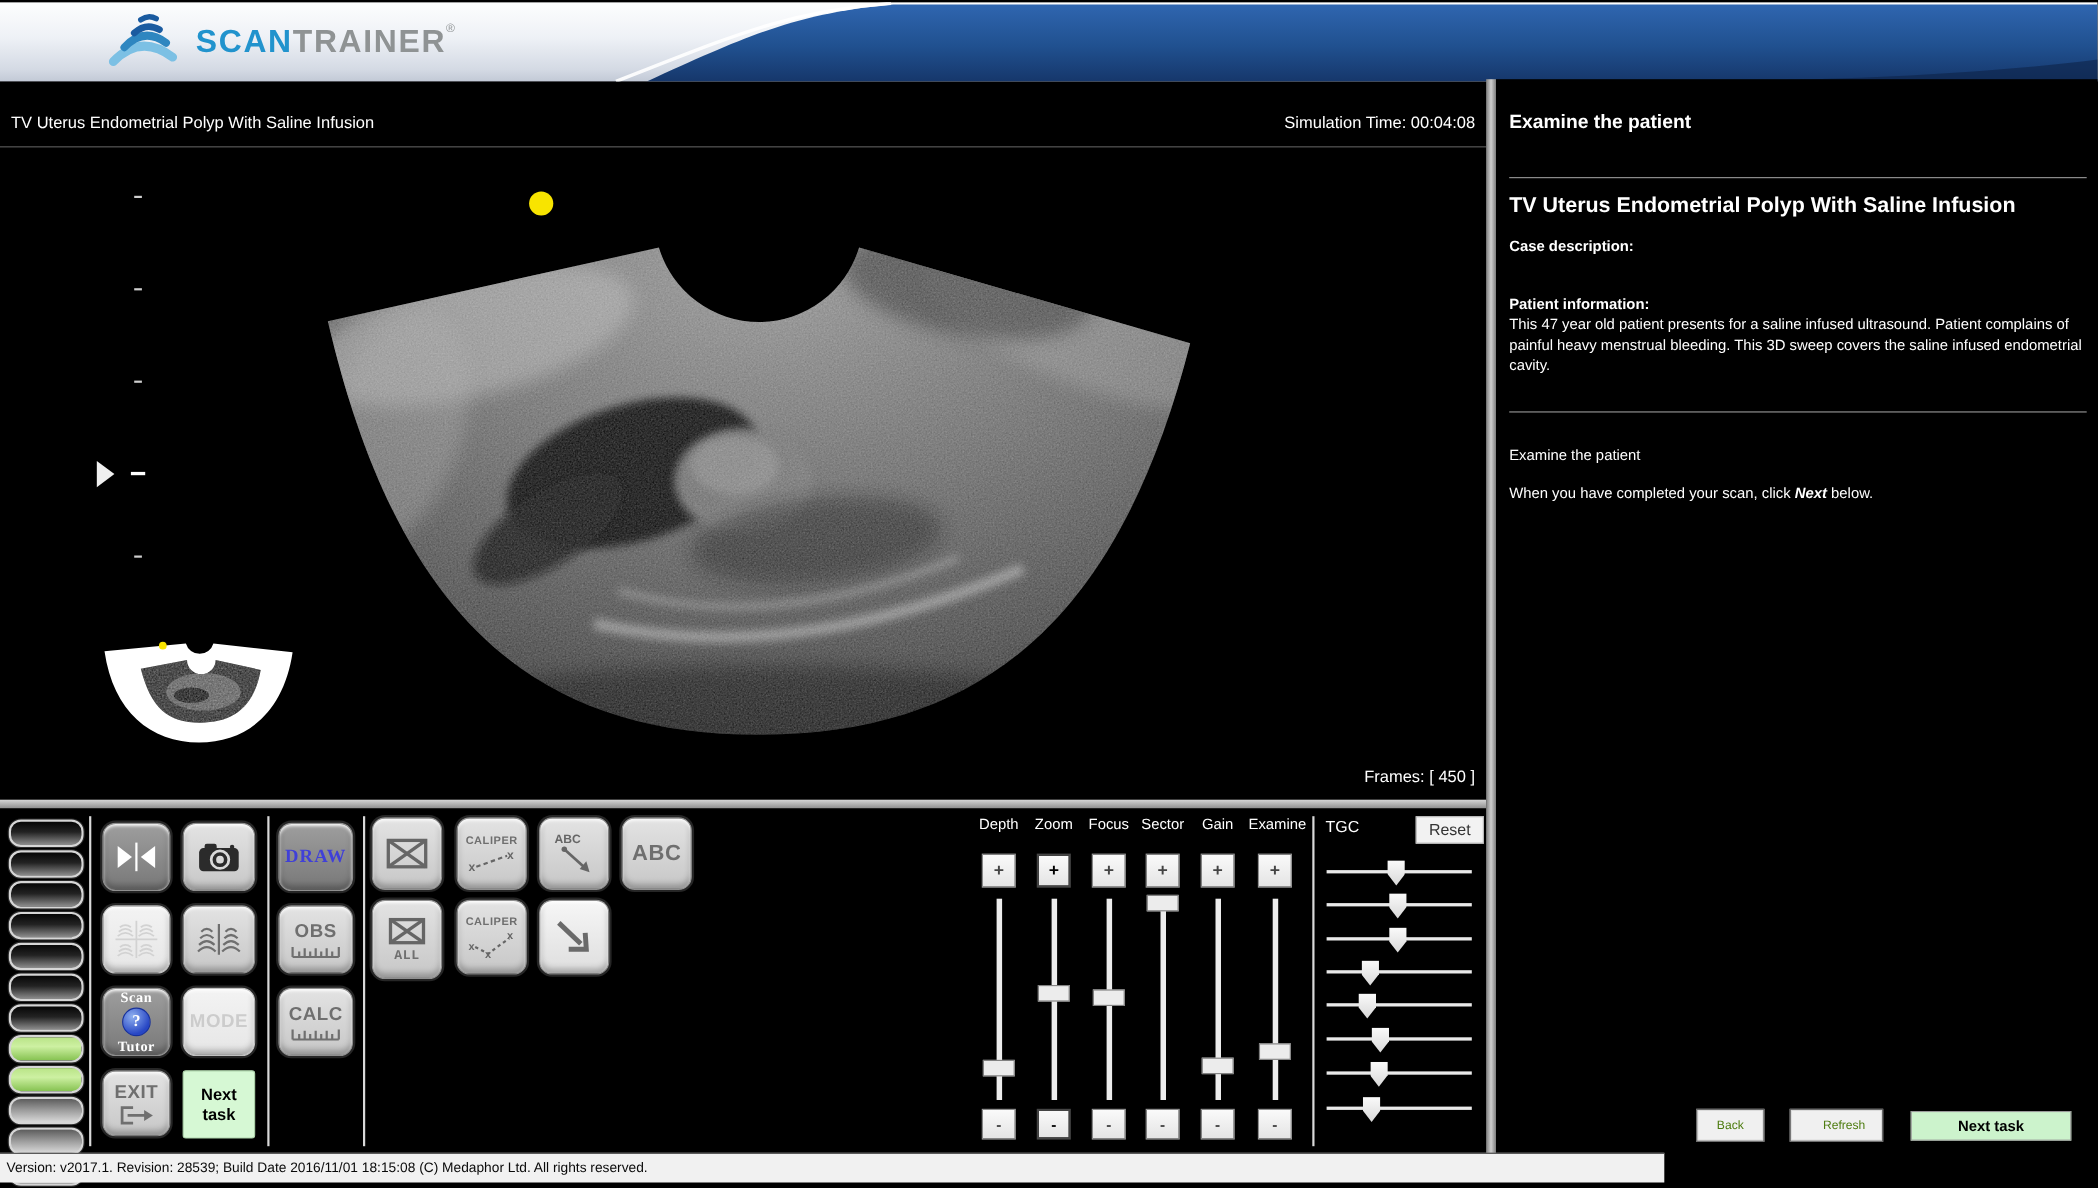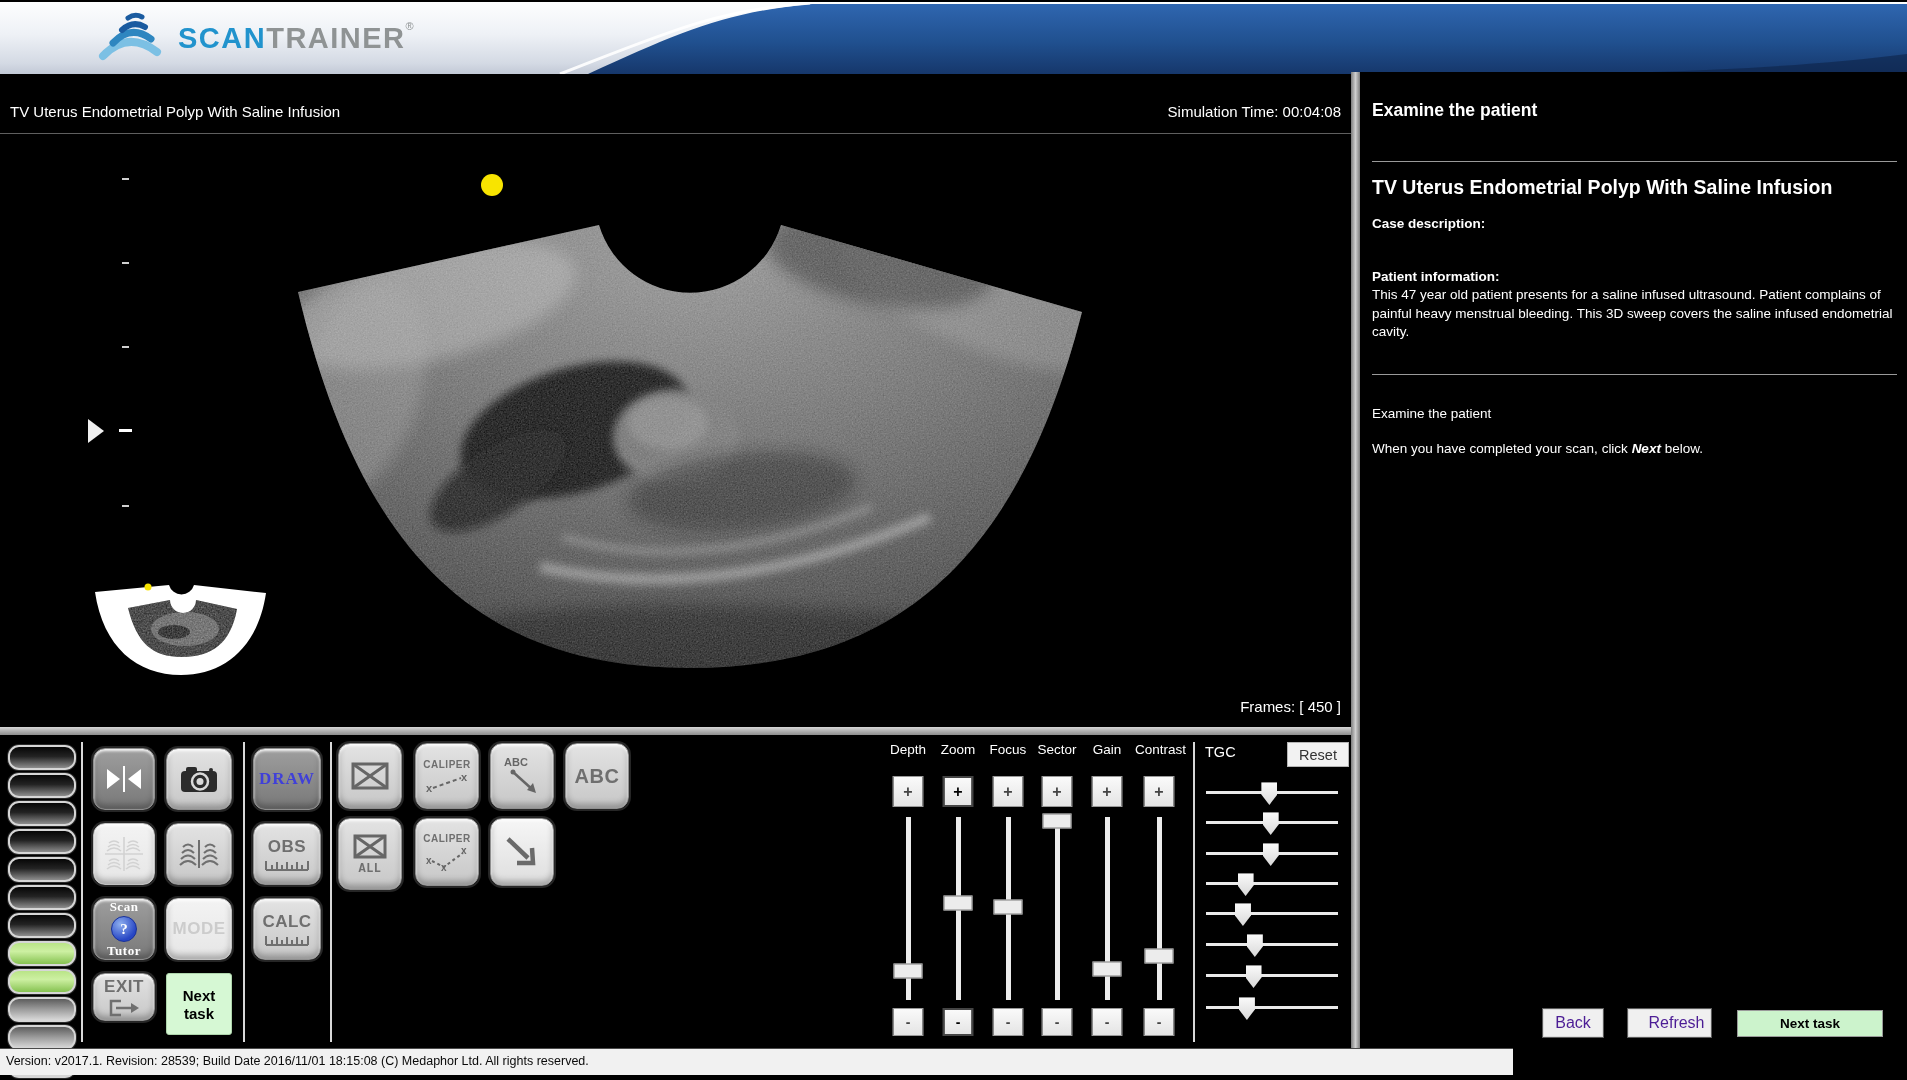--- a/index.html
+++ b/index.html
@@ -48,22 +48,22 @@
   .vtrack{position:absolute;top:75px;left:50%;margin-left:-2.5px;width:5px;height:183px;background:#ececec;}
   .vthumb{position:absolute;left:50%;transform:translate(-50%,-50%);width:27px;height:13px;background:#ececec;border:1px solid #7d7d7d;}
   .htrack{position:absolute;height:3px;width:132px;background:#e9e9e9;}
   .hthumb{position:absolute;top:50%;transform:translate(-50%,-46%);width:16px;height:23px;background:linear-gradient(180deg,#fafafa,#d8d8d8);
           clip-path:polygon(0 0,100% 0,100% 55%,50% 100%,0 55%);}
   .reset-btn{background:#f2f2f2;border:1px solid #b5b5b5;color:#333;font-family:inherit;font-size:14.5px;padding:0;}
 
   
   .sb-text{color:#fff;font-size:13.5px;line-height:18.5px;}
   .sb-hr{height:1px;background:#9a9a9a;}
-  .winbtn{background:#f0f0f0;border:1px solid #5a5a5a;box-shadow:inset 0 0 0 1px #dcdcdc;color:#4c1d95;
-          font-family:inherit;font-size:16px;padding:0;}
+  .winbtn{background:#f0f0f0;border:1px solid #5a5a5a;box-shadow:inset 0 0 0 1px #dcdcdc;color:#4d7c0f;
+          font-family:inherit;font-size:11px;padding:0;}
   .nextbtn{background:#ccf3cc;border:1px solid #9a9a9a;color:#000;font-family:inherit;font-size:13.5px;font-weight:bold;padding:0;}
 
   .statusbar{background:#f1f1f1;border-top:1px solid #4a4a4a;color:#0a0a0a;font-size:12.5px;line-height:25px;}
 </style>
 </head>
 <body>
 
 <div class="abs header">
   <svg class="abs" style="left:0;top:0;" width="1907" height="72" viewBox="0 0 1907 72">
     <defs>
@@ -228,21 +228,21 @@
 
   <button class="cbtn dark" style="left:93px;top:163px;width:62px;height:62px;color:#fff;">
     <span class="tiny" style="font-size:13px;">Scan</span>
     <span class="qcircle">?</span>
     <span class="tiny" style="font-size:13px;">Tutor</span>
   </button>
   <button class="cbtn dim" style="left:166px;top:163px;width:66px;height:62px;">
     <span class="big">MODE</span>
   </button>
 
-  <button class="cbtn" style="left:93px;top:238px;width:62px;height:48px;">
+  <button class="cbtn" style="left:93px;top:238px;width:62px;height:60px;">
     <span class="big">EXIT</span>
     <svg width="34" height="20" viewBox="0 0 34 20">
       <path d="M14 3 H4 V17 H14" fill="none" stroke="#6f6f6f" stroke-width="2.5"></path>
       <line x1="9" y1="10" x2="27" y2="10" stroke="#6f6f6f" stroke-width="2.5"></line>
       <polygon points="32,10 24,5 24,15" fill="#6f6f6f"></polygon>
     </svg>
   </button>
   <button class="cbtn greenflat" style="left:166px;top:238px;width:66px;height:62px;">
     <span style="font-size:15px;">Next</span>
     <span style="font-size:15px;">task</span>
@@ -349,21 +349,21 @@
   </div>
   <div class="abs" style="left:1083px;top:7px;width:48px;height:302px;">
     <div class="slider-label">Gain</div>
     <button class="sq plus">+</button>
     <div class="vtrack">
         <div class="vthumb" style="top: 83%;"></div>
       </div>
     <button class="sq minus">-</button>
   </div>
   <div class="abs" style="left:1135px;top:7px;width:48px;height:302px;">
-    <div class="slider-label">Contrast</div>
+    <div class="slider-label">Examine</div>
     <button class="sq plus">+</button>
     <div class="vtrack">
         <div class="vthumb" style="top: 76%;"></div>
       </div>
     <button class="sq minus">-</button>
   </div>
 
   <div class="abs" style="left:1205px;top:9px;color:#fff;font-size:14.5px;">TGC</div>
   <button class="abs reset-btn" style="left:1287px;top:7px;width:62px;height:25px;">Reset</button>
 

